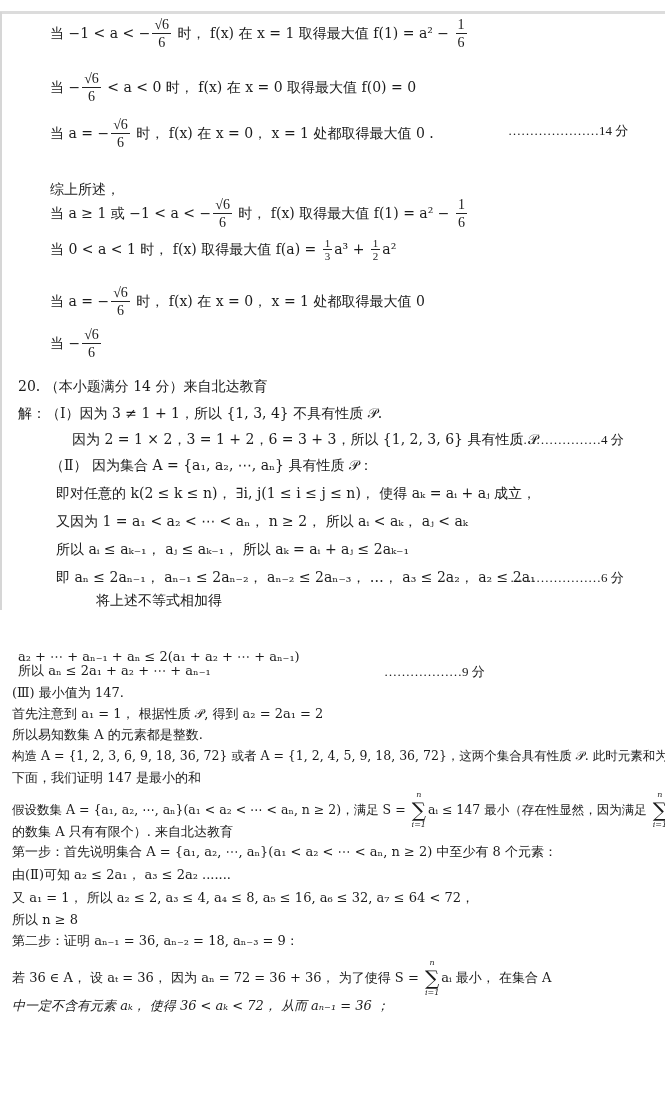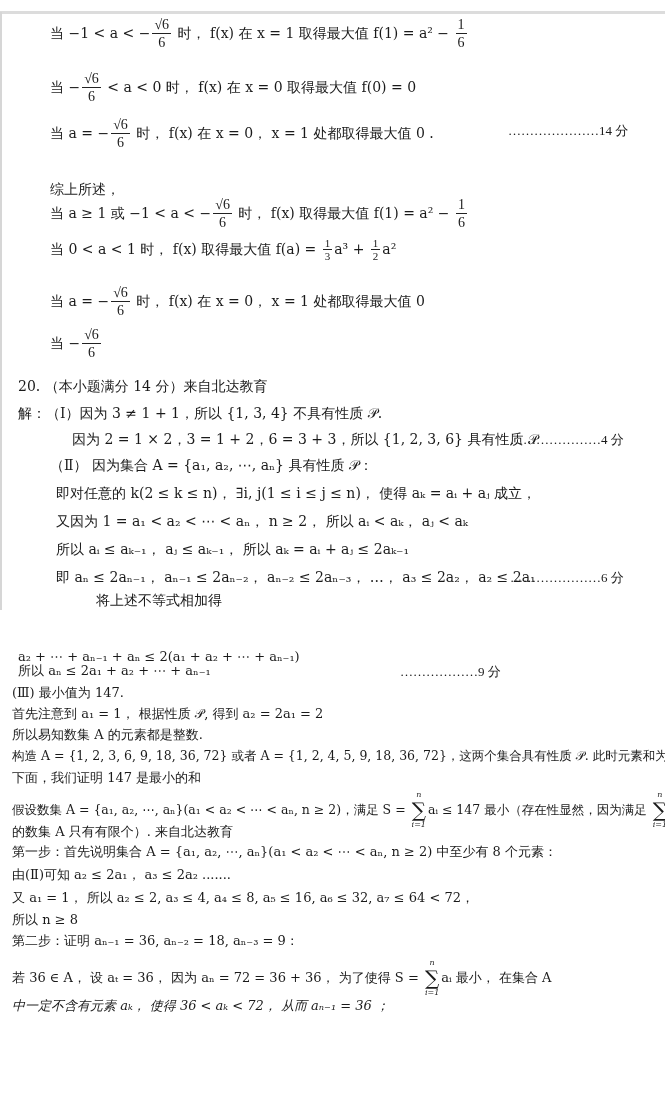--- a/index.html
+++ b/index.html
@@ -83,21 +83,21 @@
 <div class="line" style="left:50px; top:456px;">（Ⅱ）  因为集合 A = {a₁, a₂, ⋯, aₙ} 具有性质 𝒫：</div>
 <div class="line" style="left:56px; top:484px;">即对任意的 k(2 ≤ k ≤ n)， ∃i, j(1 ≤ i ≤ j ≤ n)， 使得 aₖ = aᵢ + aⱼ 成立，</div>
 <div class="line" style="left:56px; top:512px;">又因为 1 = a₁ &lt; a₂ &lt; ⋯ &lt; aₙ， n ≥ 2， 所以 aᵢ &lt; aₖ， aⱼ &lt; aₖ</div>
 <div class="line" style="left:56px; top:540px;">所以 aᵢ ≤ aₖ₋₁， aⱼ ≤ aₖ₋₁， 所以 aₖ = aᵢ + aⱼ ≤ 2aₖ₋₁</div>
 <div class="line" style="left:56px; top:568px;">即 aₙ ≤ 2aₙ₋₁， aₙ₋₁ ≤ 2aₙ₋₂， aₙ₋₂ ≤ 2aₙ₋₃， …， a₃ ≤ 2a₂， a₂ ≤ 2a₁</div>
 <div class="score" style="left:510px; top:569px;">…………………6 分</div>
 <div class="line" style="left:56px; top:591px;margin-left:40px;">将上述不等式相加得</div>
 
 <div class="line sm" style="left:18px; top:640px;margin-top:8px;">a₂ + ⋯ + aₙ₋₁ + aₙ ≤ 2(a₁ + a₂ + ⋯ + aₙ₋₁)</div>
 <div class="line sm" style="left:18px; top:662px;">所以 aₙ ≤ 2a₁ + a₂ + ⋯ + aₙ₋₁</div>
-<div class="score" style="left:400px; top:663px;">………………9 分</div>
+<div class="score" style="left:384px; top:663px;">………………9 分</div>
 <div class="line sm" style="left:12px; top:684px;">(Ⅲ) 最小值为 147.</div>
 <div class="line sm" style="left:12px; top:705px;">首先注意到 a₁ = 1， 根据性质 𝒫, 得到 a₂ = 2a₁ = 2</div>
 <div class="line sm" style="left:12px; top:726px;">所以易知数集 A 的元素都是整数.</div>
 <div class="line" style="left:12px; top:747px; font-size:12.5px;">构造 A = {1, 2, 3, 6, 9, 18, 36, 72} 或者 A = {1, 2, 4, 5, 9, 18, 36, 72}，这两个集合具有性质 𝒫. 此时元素和为 147.</div>
 <div class="line sm" style="left:12px; top:769px;">下面，我们证明 147 是最小的和</div>
 
 <div class="line" style="left:12px; top:790px; font-size:12.5px;">
   <span>假设数集 A = {a₁, a₂, ⋯, aₙ}(a₁ &lt; a₂ &lt; ⋯ &lt; aₙ, n ≥ 2)，满足 S = </span><span class="sum"><span class="top">n</span><span class="sig">∑</span><span class="bot">i=1</span></span><span>aᵢ ≤ 147 最小（存在性显然，因为满足 </span><span class="sum"><span class="top">n</span><span class="sig">∑</span><span class="bot">i=1</span></span>
 </div>
 

